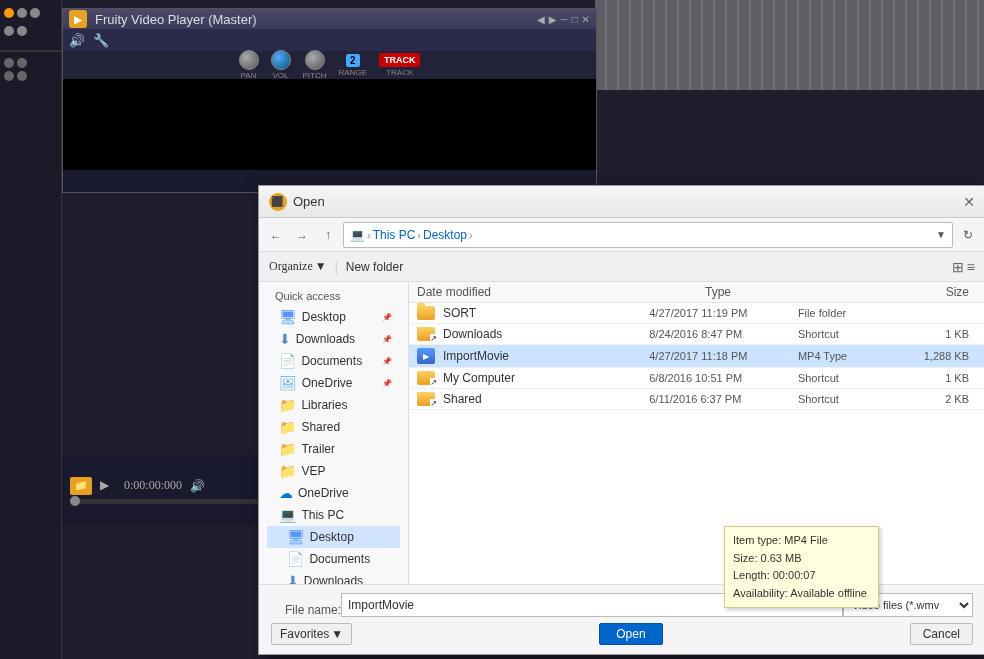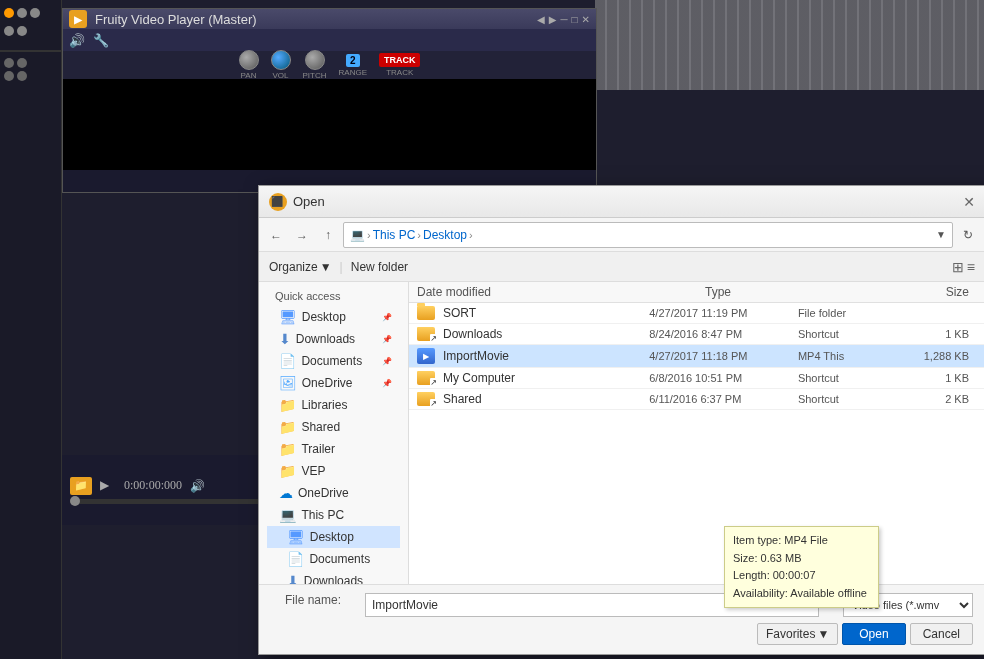--- a/index.html
+++ b/index.html
@@ -341,20 +341,21 @@
       gap: 8px;
     }
 
     .organize-btn {
       color: #333;
       font-size: 12px;
       cursor: pointer;
       display: flex;
       align-items: center;
       gap: 2px;
+      font-family: Liberation Serif, serif;
     }
 
     .new-folder-btn {
       color: #333;
       font-size: 12px;
       cursor: pointer;
     }
 
     .view-icons {
       margin-left: auto;
@@ -574,22 +575,22 @@
       background: #f5f5f5;
       border-top: 1px solid #ddd;
       padding: 8px 12px;
       display: flex;
       flex-direction: column;
       gap: 6px;
     }
 
     .footer-row {
       display: flex;
-      align-items: flex-start;
-      gap: 24px;
+      align-items: flex-end;
+      gap: 0;
     }
 
     .footer-label {
       color: #555;
       font-size: 12px;
       width: 70px;
       text-align: right;
     }
 
     .filename-input {
@@ -606,21 +607,21 @@
       height: 24px;
       border: 1px solid #bbb;
       padding: 0 4px;
       font-size: 11px;
       color: #333;
       background: white;
     }
 
     .footer-actions {
       display: flex;
-      justify-content: flex-end;
+      justify-content: space-between;
       align-items: center;
       gap: 4px;
     }
 
     .favorites-btn {
       color: #333;
       font-size: 12px;
       cursor: pointer;
       display: flex;
       align-items: center;
@@ -869,21 +870,21 @@
         <span class="file-name">Downloads</span>
         <span class="file-date">8/24/2016 8:47 PM</span>
         <span class="file-type">Shortcut</span>
         <span class="file-size">1 KB</span>
       </div>
 
       <div class="file-row selected">
         <div class="file-icon-video">▶</div>
         <span class="file-name">ImportMovie</span>
         <span class="file-date">4/27/2017 11:18 PM</span>
-        <span class="file-type">MP4 This</span>
+        <span class="file-type">MP4 Type</span>
         <span class="file-size">1,288 KB</span>
       </div>
 
       <div class="file-row">
         <div class="file-icon-shortcut"></div>
         <span class="file-name">My Computer</span>
         <span class="file-date">6/8/2016 10:51 PM</span>
         <span class="file-type">Shortcut</span>
         <span class="file-size">1 KB</span>
       </div>

